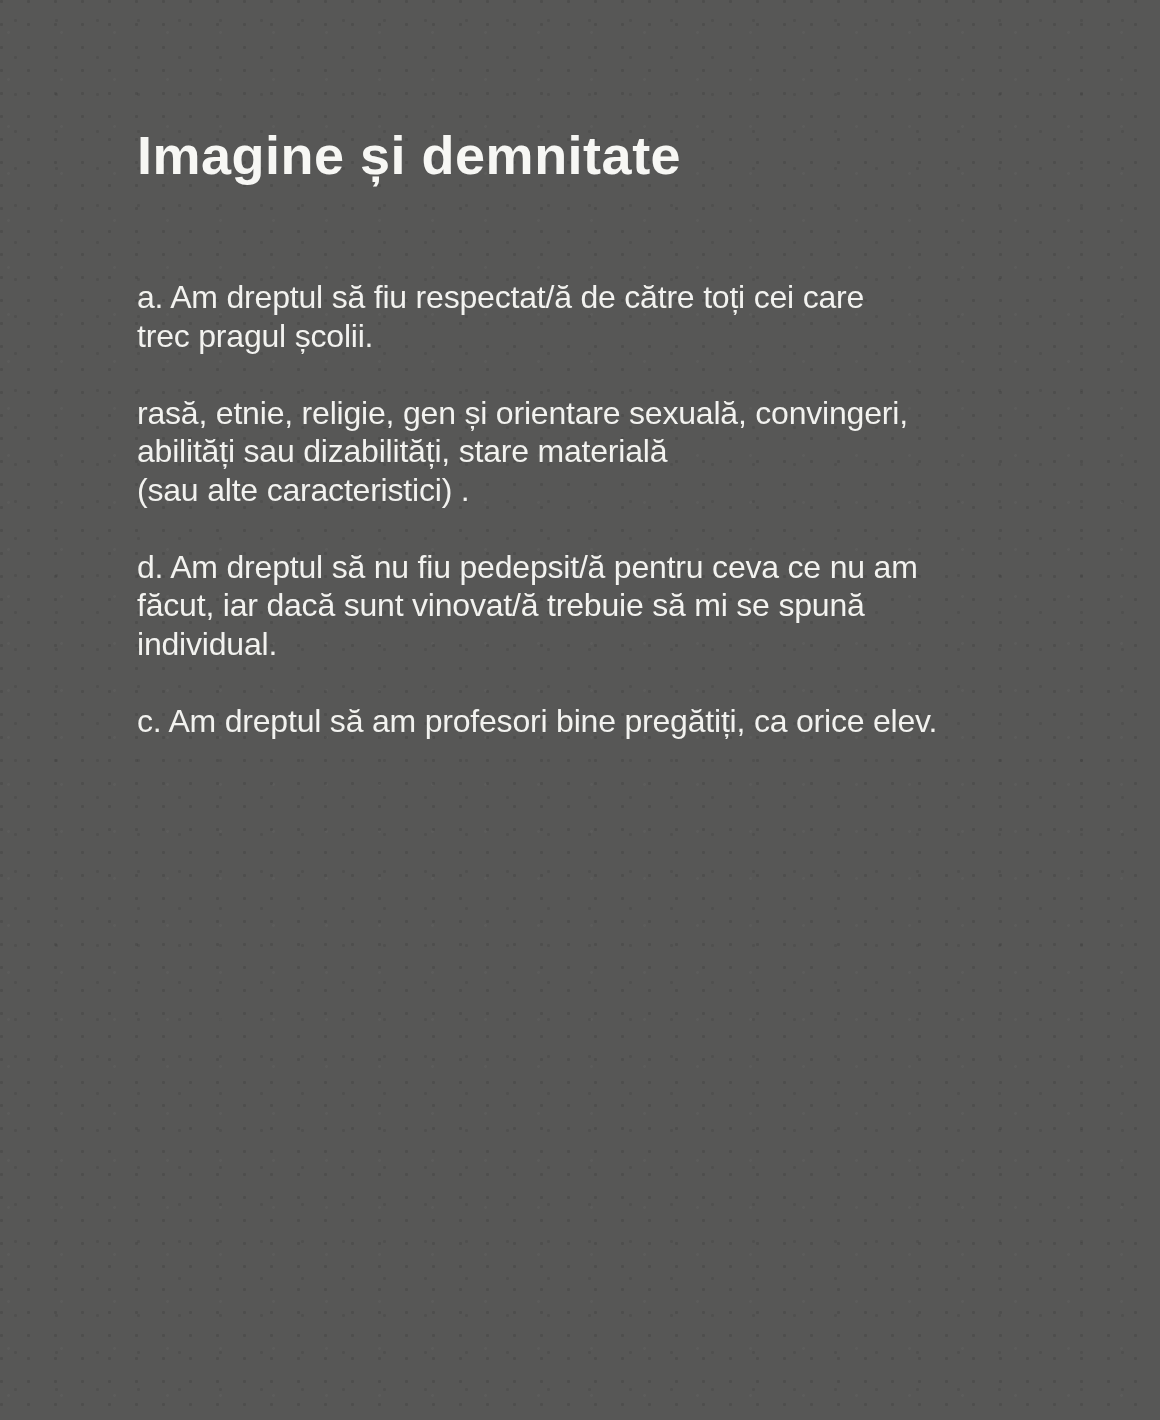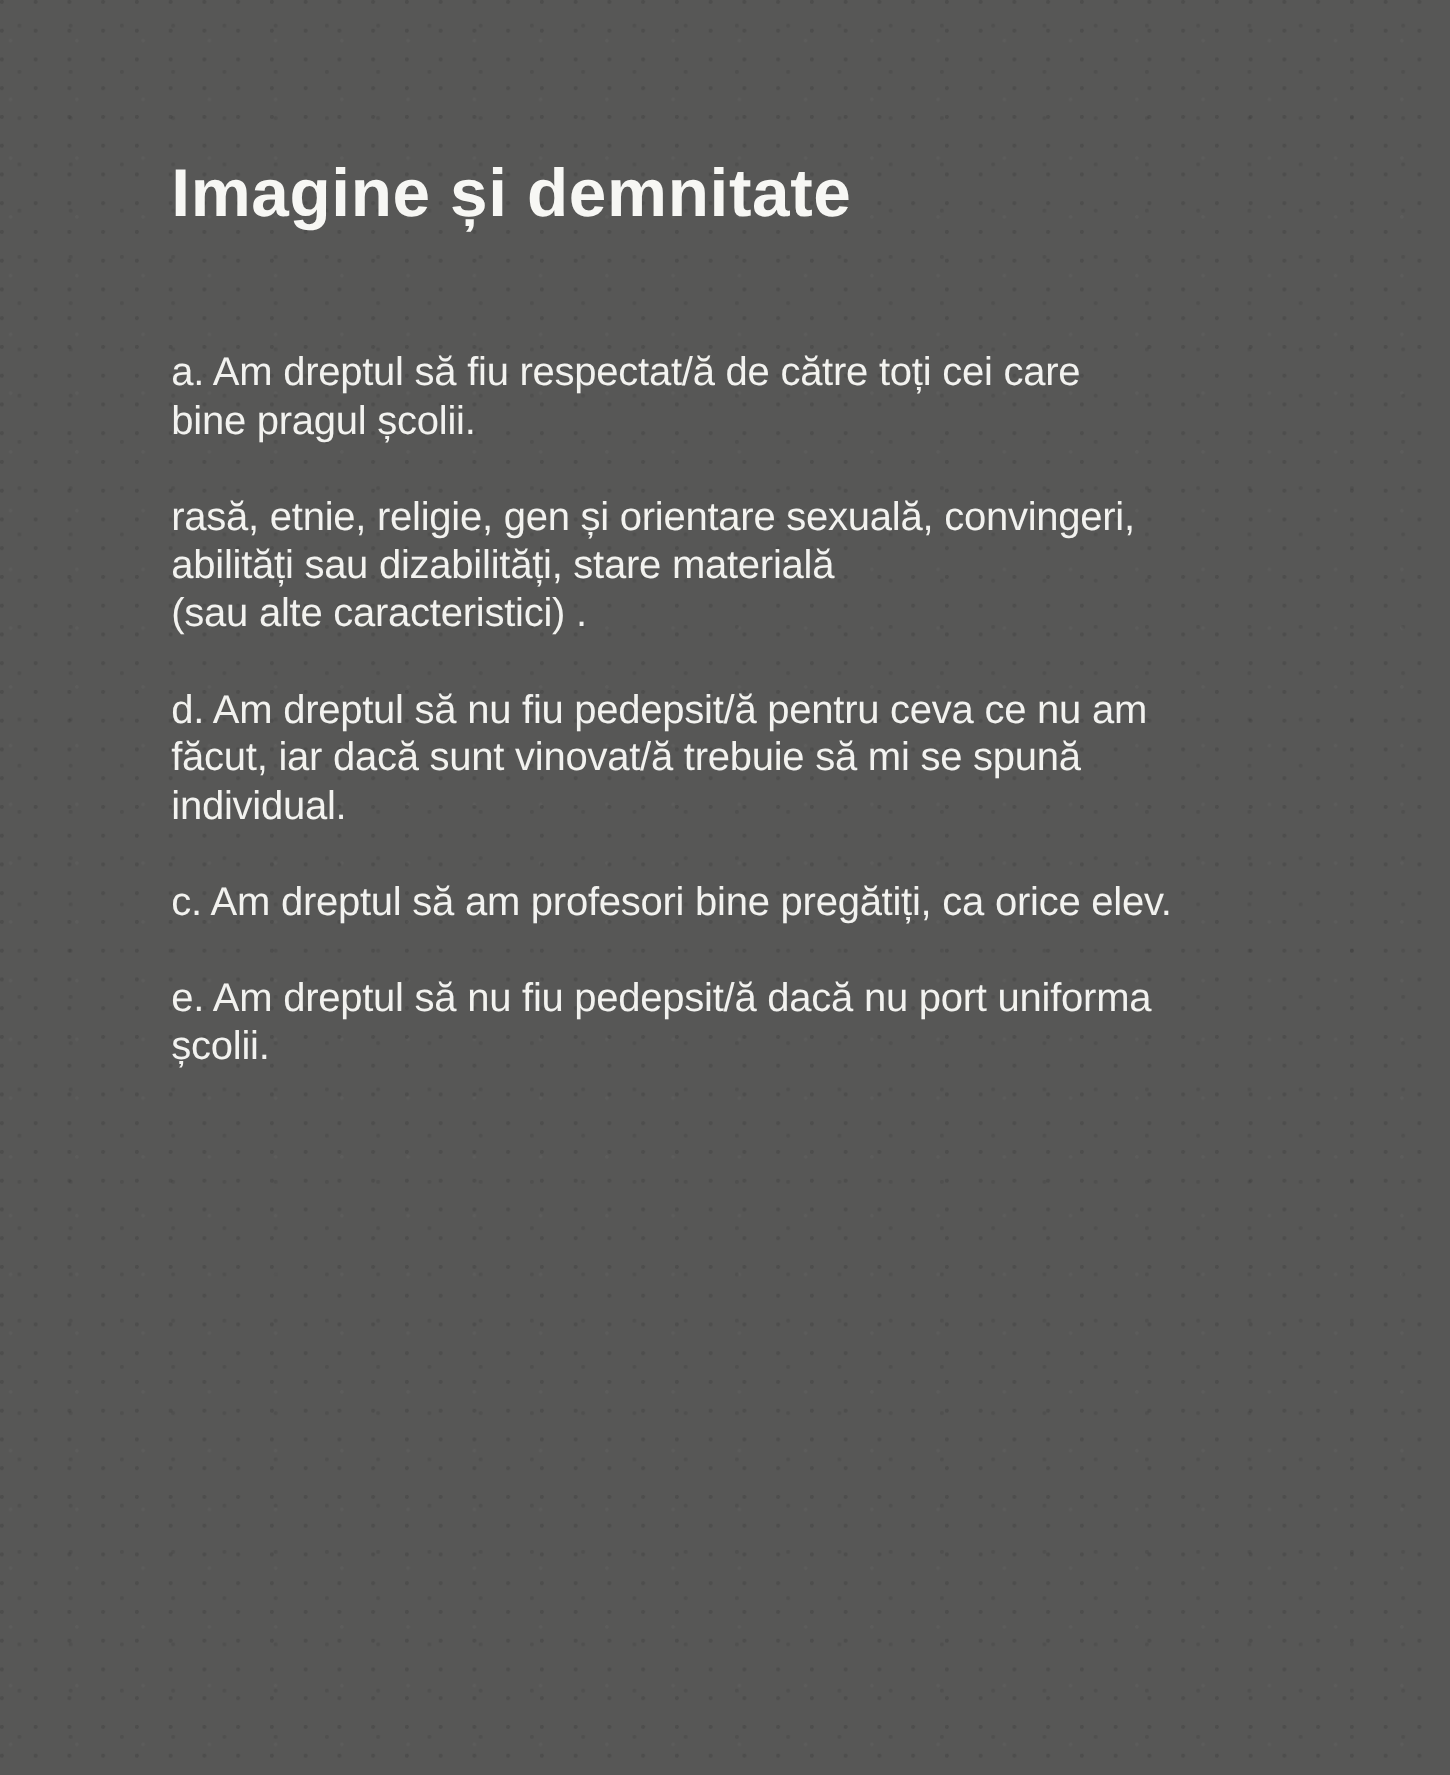--- a/index.html
+++ b/index.html
@@ -53,39 +53,35 @@
 <body>
 
 <main class="page">
 
   <h1 class="title">Imagine și demnitate</h1>
 
   <section>
 
     <p class="para">
       <span class="line">a. Am dreptul să fiu respectat/ă de către toți cei care</span>
-      <span class="line">bine pragul școlii.</span>
+      <span class="line">trec pragul școlii.</span>
     </p>
 
     <p class="para">
       <span class="line">rasă, etnie, religie, gen și orientare sexuală, convingeri,</span>
       <span class="line">abilități sau dizabilități, stare materială</span>
       <span class="line">(sau alte caracteristici) .</span>
     </p>
 
     <p class="para">
       <span class="line">d. Am dreptul să nu fiu pedepsit/ă pentru ceva ce nu am</span>
       <span class="line">făcut, iar dacă sunt vinovat/ă trebuie să mi se spună</span>
       <span class="line">individual.</span>
     </p>
 
     <p class="para">
       <span class="line">c. Am dreptul să am profesori bine pregătiți, ca orice elev.</span>
     </p>
 
-    <p class="para">
-      <span class="line">e. Am dreptul să nu fiu pedepsit/ă dacă nu port uniforma</span>
-      <span class="line">școlii.</span>
-    </p>
 
 
   </section>
 </main>
 
 </body></html>

